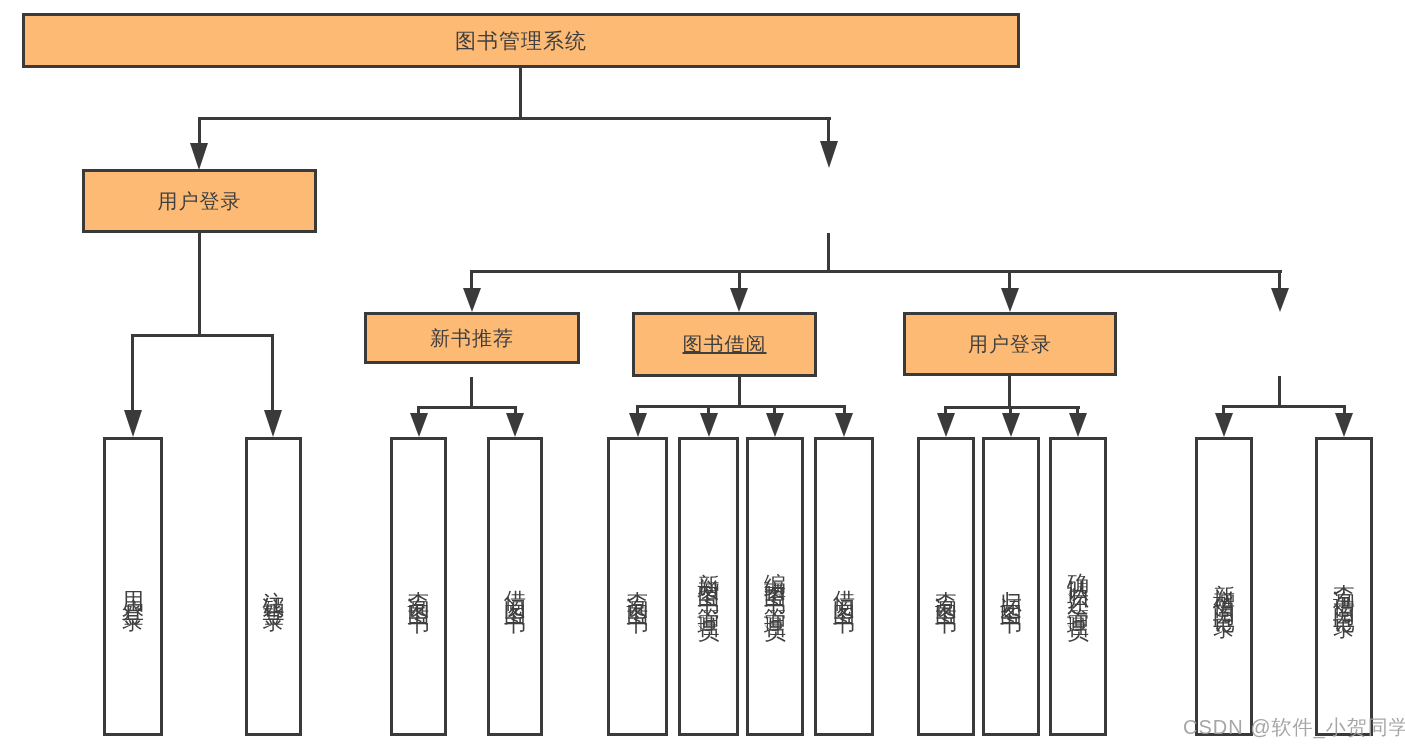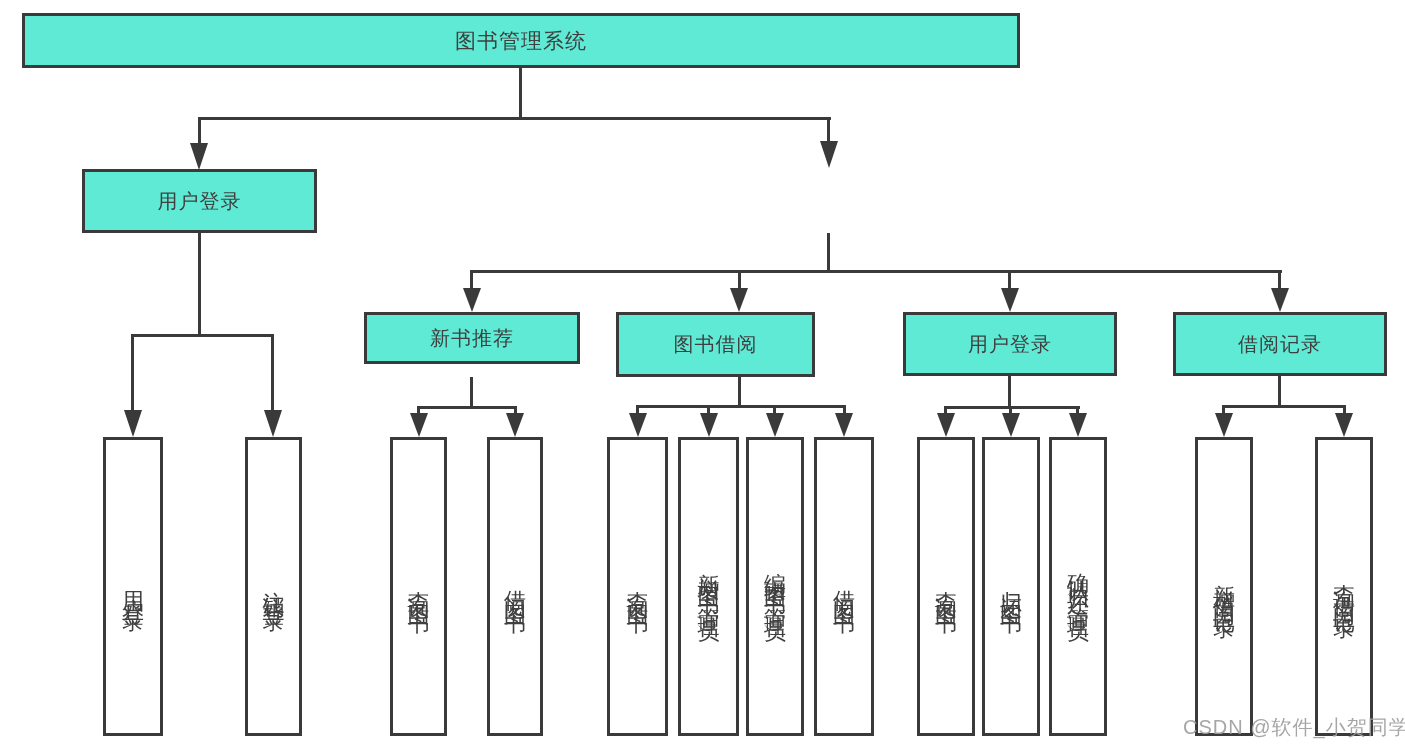--- a/index.html
+++ b/index.html
@@ -8,21 +8,21 @@
     width:1405px;height:747px;
     background:#ffffff;
     font-family:"Liberation Sans","DejaVu Sans",sans-serif;
     color:#3f3f3f;
     overflow:hidden;
   }
   .box{
     position:absolute;
     box-sizing:border-box;
     border:3px solid #3a3a3a;
-    background:#5eead4;
+    background:#fdba74;
     display:flex;align-items:center;justify-content:center;
     font-size:20px;
     letter-spacing:1px;
     color:#3f3f3f;
     text-align:right;
   }
   .box.root{font-size:21px;}
   .vbox{
     position:absolute;
     box-sizing:border-box;
@@ -63,25 +63,24 @@
 
 <div id="stage">
 
   <div class="box root" style="left:22px;top:13px;width:998px;height:55px;">图书管理系统</div>
 
   <div class="box" style="left:82px;top:169px;width:235px;height:64px;">用户登录</div>
 
 
   <div class="box" style="left:364px;top:312px;width:216px;height:52px;">新书推荐</div>
 
-  <div class="box" style="left:616px;top:312px;width:199px;height:65px;">图书借阅</div>
+  <div class="box" style="left:632px;top:312px;width:185px;height:65px;text-decoration:underline;">图书借阅</div>
 
   <div class="box" style="left:903px;top:312px;width:214px;height:64px;">用户登录</div>
 
-  <div class="box" style="left:1173px;top:312px;width:214px;height:64px;">借阅记录</div>
 
   <div class="vbox" style="left:103px;top:437px;width:60px;height:299px;">
     <span class="vtext">用户登录</span>
   </div>
 
   <div class="vbox" style="left:245px;top:437px;width:57px;height:299px;">
     <span class="vtext">注销登录</span>
   </div>
 
   <div class="vbox" style="left:390px;top:437px;width:57px;height:299px;">

